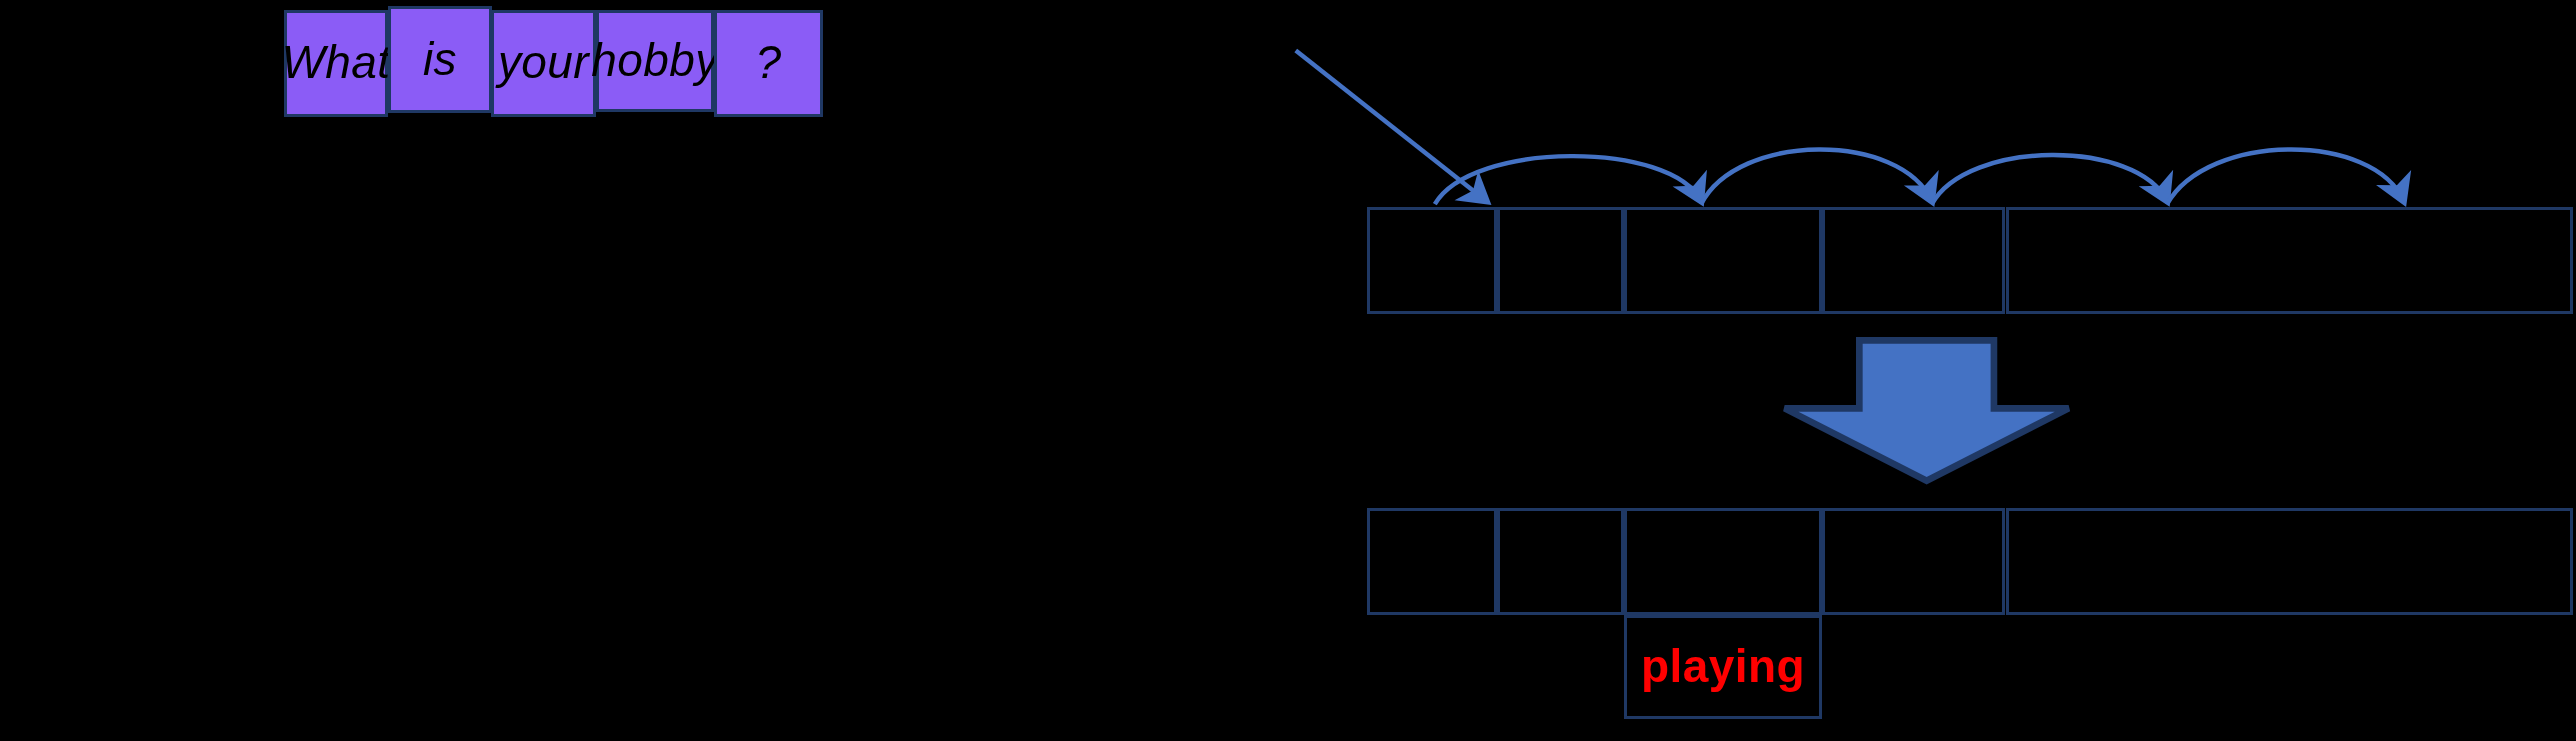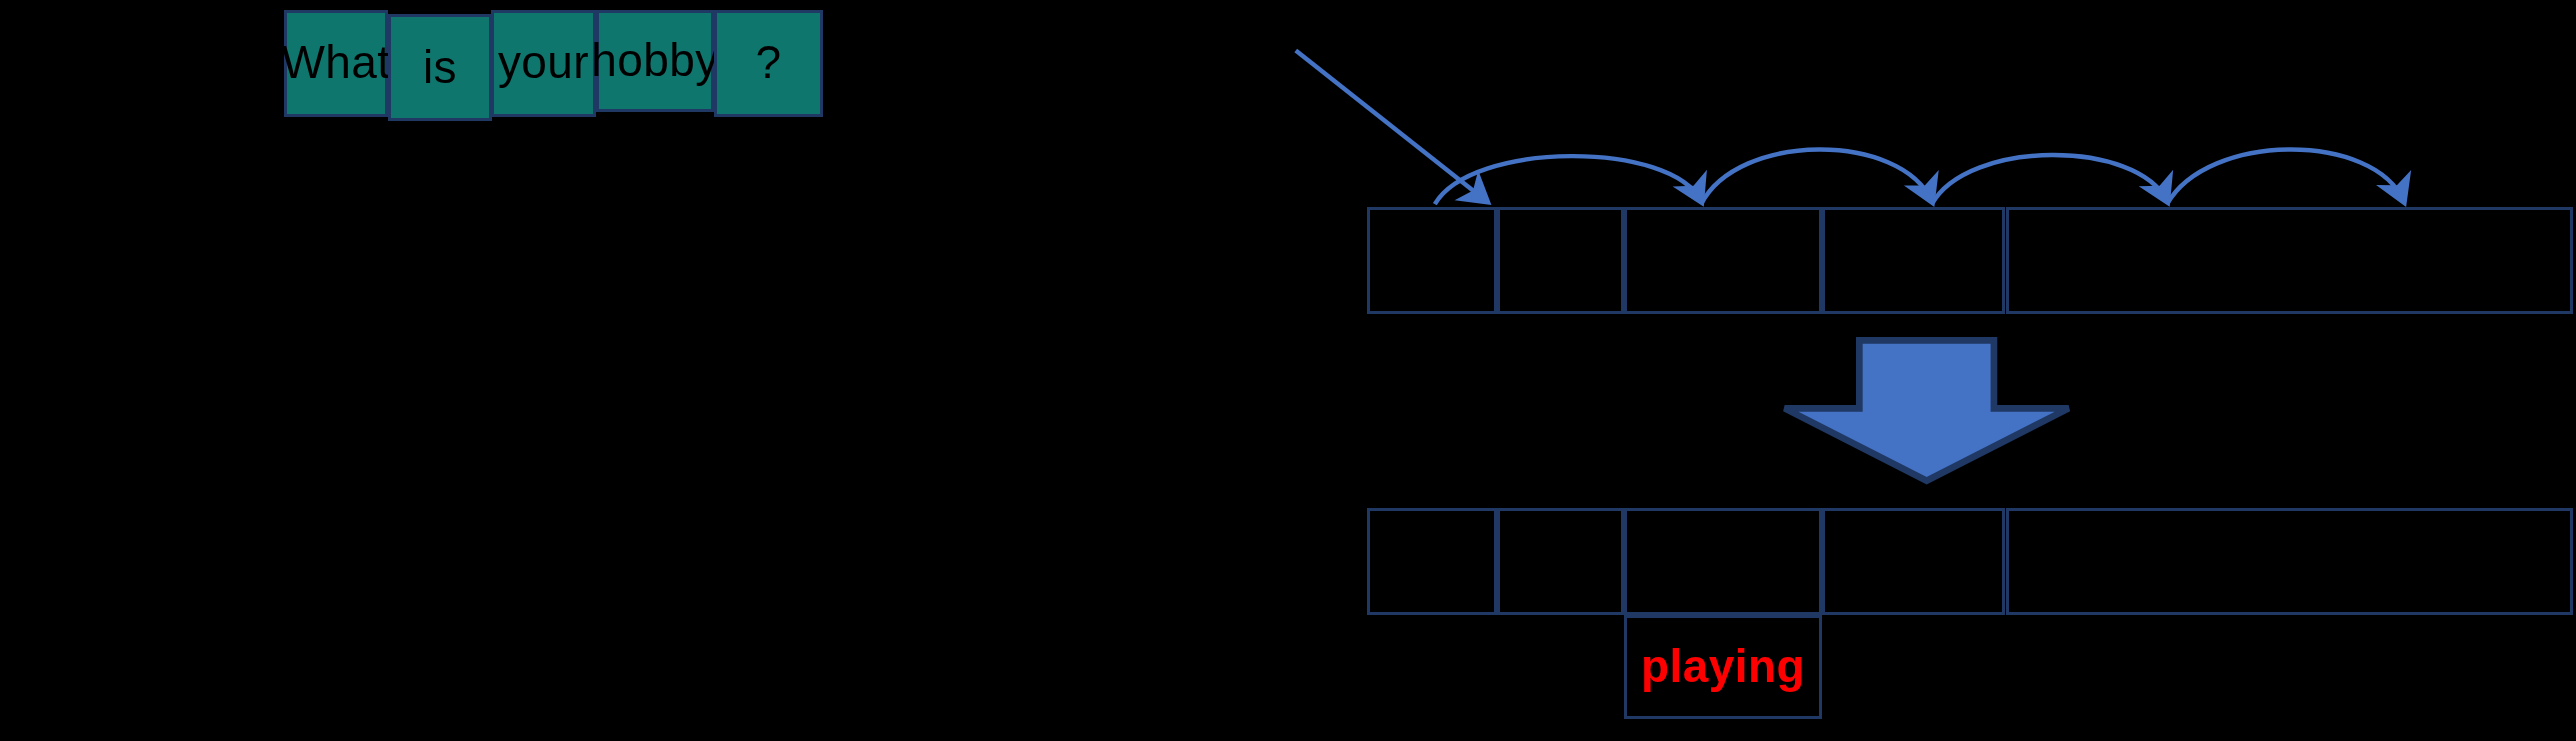--- a/index.html
+++ b/index.html
@@ -21,23 +21,24 @@
     position:absolute;
     box-sizing:border-box;
     display:flex;
     align-items:center;
     justify-content:center;
     font-size:46px;
     line-height:1;
     letter-spacing:0.4px;
   }
   .cell.filled{
-    background:#0f766e;
+    background:#8b5cf6;
     color:#000000;
     border:3.7px solid #1F3864;
+    font-style:italic;
   }
   .cell.empty{
     background:transparent;
     border:3.7px solid #1F3864;
   }
 
   
   .cell span{display:block;transform:translateY(-1.5px);}
 
   
@@ -57,21 +58,21 @@
   }
 </style>
 </head>
 <body>
 
 <div id="stage">
 
   <div class="cell filled" style="left:284px;top:9.6px;width:104px;height:107px;">
     <span>What</span>
   </div>
-  <div class="cell filled" style="left:388px;top:14px;width:104px;height:107px;">
+  <div class="cell filled" style="left:388px;top:6px;width:104px;height:107px;">
     <span>is</span>
   </div>
   <div class="cell filled" style="left:491px;top:9.6px;width:105px;height:107px;justify-content:center;">
     <span>your</span>
   </div>
   <div class="cell filled" style="left:596px;top:9.6px;width:118px;height:102px;">
     <span>hobby</span>
   </div>
   <div class="cell filled" style="left:714px;top:9.6px;width:109px;height:107px;">
     <span>?</span>

